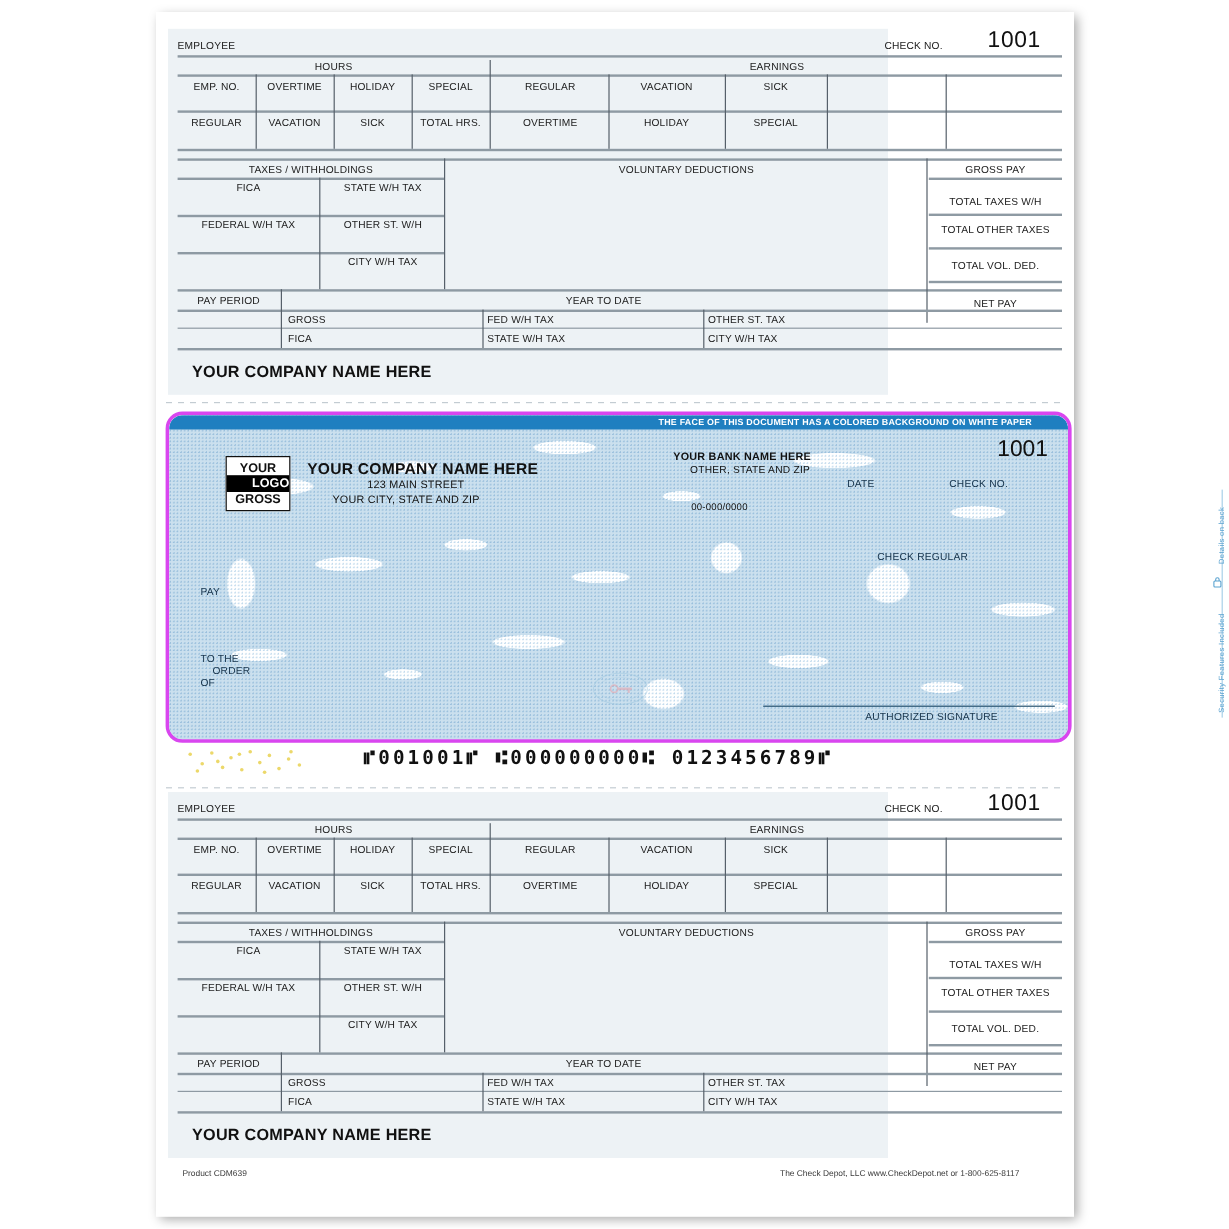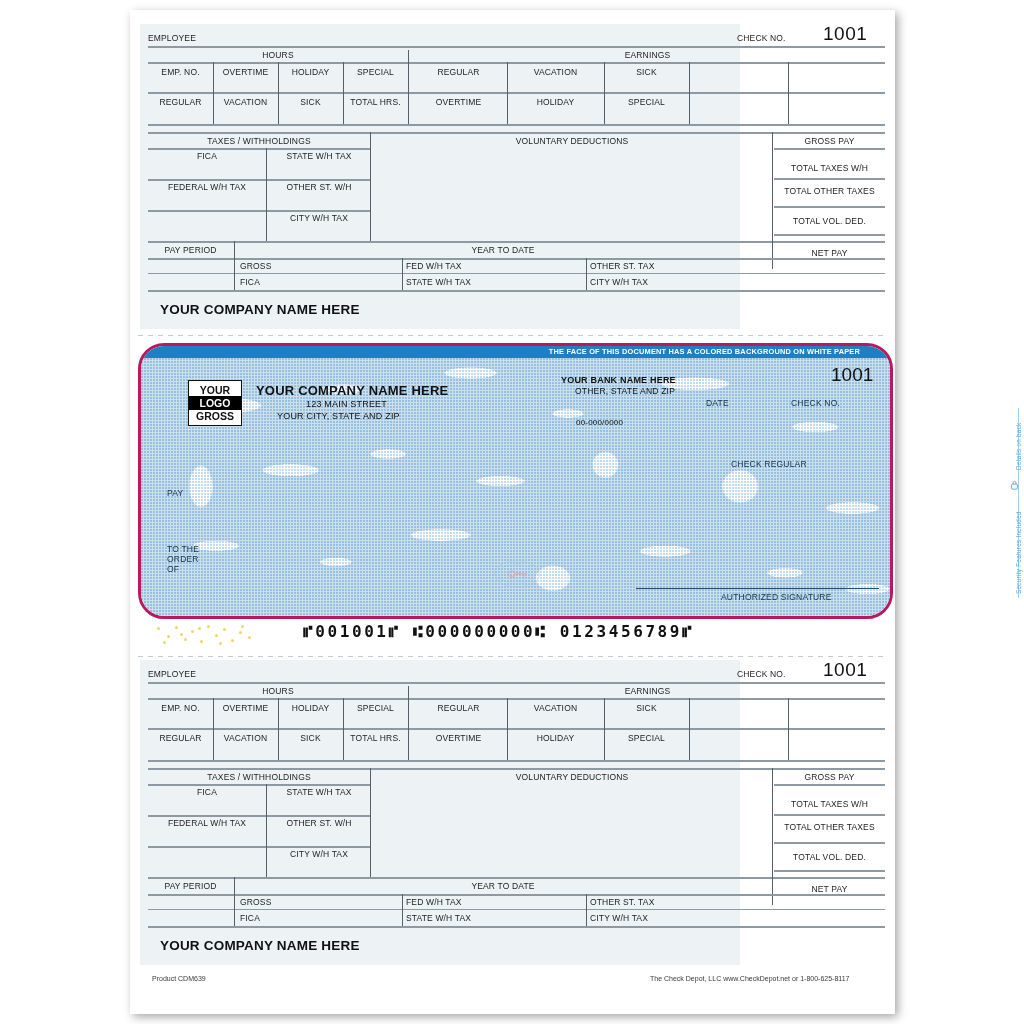--- a/index.html
+++ b/index.html
@@ -63,22 +63,22 @@
     font-weight: bold;
     color: #111;
     letter-spacing: .2px;
   }
 
   
   #check {
     position: absolute;
     left: 8px; top: 333px;
     width: 749px; height: 270px;
-    border: 3px solid #be185d;
-    border-radius: 26px;
+    border: 3px solid #d946ef;
+    border-radius: 14px;
     background: #d9e9f3;
     overflow: hidden;
   }
   #check-bg {
     position: absolute; inset: 0;
     background:
       radial-gradient(ellipse 60px 14px at 12% 22%, #ffffff 0%, #ffffff 48%, transparent 52%),
       radial-gradient(ellipse 38px 9px at 27% 16%, #ffffff 0%, #ffffff 50%, transparent 54%),
       radial-gradient(ellipse 52px 11px at 44% 10%, #ffffff 0%, #ffffff 48%, transparent 52%),
       radial-gradient(ellipse 30px 8px at 57% 25%, #ffffff 0%, #ffffff 50%, transparent 54%),
@@ -138,21 +138,21 @@
     position: absolute;
     left: 47px; top: 34px;
     width: 52px; height: 44px;
     border: 1.5px solid #111;
     background: #ffffff;
     display: flex; flex-direction: column;
     align-items: center; justify-content: center;
     line-height: 1;
   }
   #logo-box div { font-size: 10.5px; font-weight: bold; color: #111; padding: 1px 0; }
-  #logo-box .inv { background: #000; color: #fff; width: 100%; text-align: center; padding: 1.5px 0; }
+  #logo-box .inv { background: #000; color: #fff; width: 100%; text-align: right; padding: 1.5px 0; }
 
   #sig-line {
     position: absolute;
     left: 495px; top: 242px; width: 243px;
     border-top: 1.6px solid #24506e;
   }
 
   
   #seal {
     position: absolute;
@@ -326,21 +326,21 @@
       <span class="ck" style="left:434px; top:40px; font-size:8.5px; color:#111;">OTHER, STATE AND ZIP</span>
       <span class="ck" style="left:435px; top:72px; font-size:8px; color:#111;">00-000/0000</span>
 
       <span style="position:absolute; left:690px; top:18px; font-size:19px; color:#111;">1001</span>
       <span class="ck" style="left:565px; top:52px;">DATE</span>
       <span class="ck" style="left:650px; top:52px;">CHECK NO.</span>
       <span class="ck" style="left:590px; top:113px;">CHECK REGULAR</span>
 
       <span class="ck" style="left:26px; top:142px;">PAY</span>
       <span class="ck" style="left:26px; top:198px;">TO THE</span>
-      <span class="ck" style="left:26px; top:208px;">ORDER</span>
+      <span class="ck" style="left:36px; top:208px;">ORDER</span>
       <span class="ck" style="left:26px; top:218px;">OF</span>
 
       <svg id="seal" viewBox="0 0 120 74">
         <ellipse cx="60" cy="37" rx="52" ry="30" fill="none" stroke="#9fc8e0" stroke-width="2"></ellipse>
         <ellipse cx="60" cy="37" rx="43" ry="22" fill="none" stroke="#9fc8e0" stroke-width="1.2"></ellipse>
         <circle cx="48" cy="37" r="7" fill="none" stroke="#e8a0a8" stroke-width="3.2"></circle>
         <rect x="54" y="34.5" width="28" height="5" fill="#e8a0a8"></rect>
         <rect x="74" y="39" width="4" height="6" fill="#e8a0a8"></rect>
       </svg>
 

